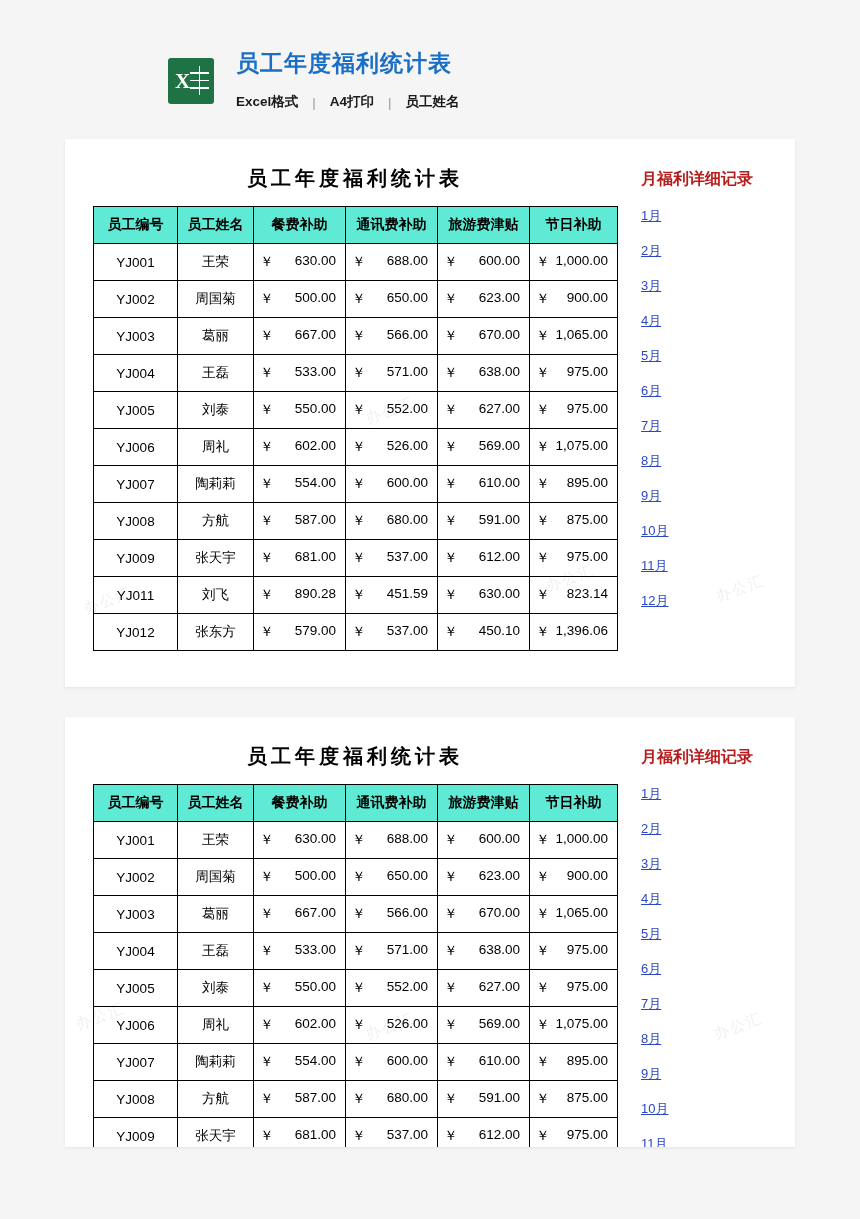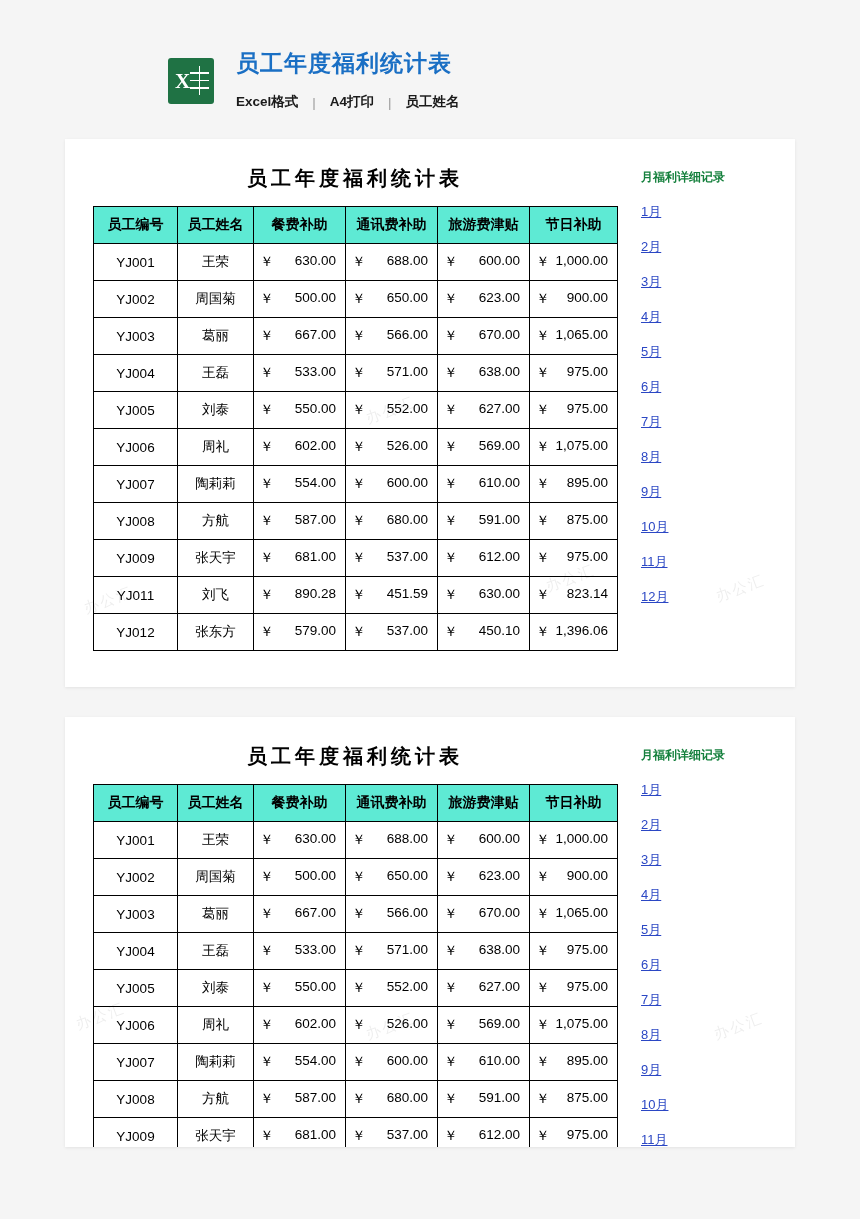--- a/index.html
+++ b/index.html
@@ -148,23 +148,23 @@
   col.c-trip { width: 92px; }
   col.c-holi { width: 88px; }
 
   
   .months {
     margin-left: 24px;
     padding-top: 4px;
     width: 130px;
   }
   .months-title {
-    font-size: 12px;
+    font-size: 16px;
     font-weight: bold;
-    color: #15803d;
+    color: #b91c1c;
     margin-bottom: 17px;
     white-space: nowrap;
   }
   .month-link {
     display: block;
     font-size: 13px;
     color: #2b47c4;
     text-decoration: underline;
     margin-bottom: 17px;
     width: max-content;

